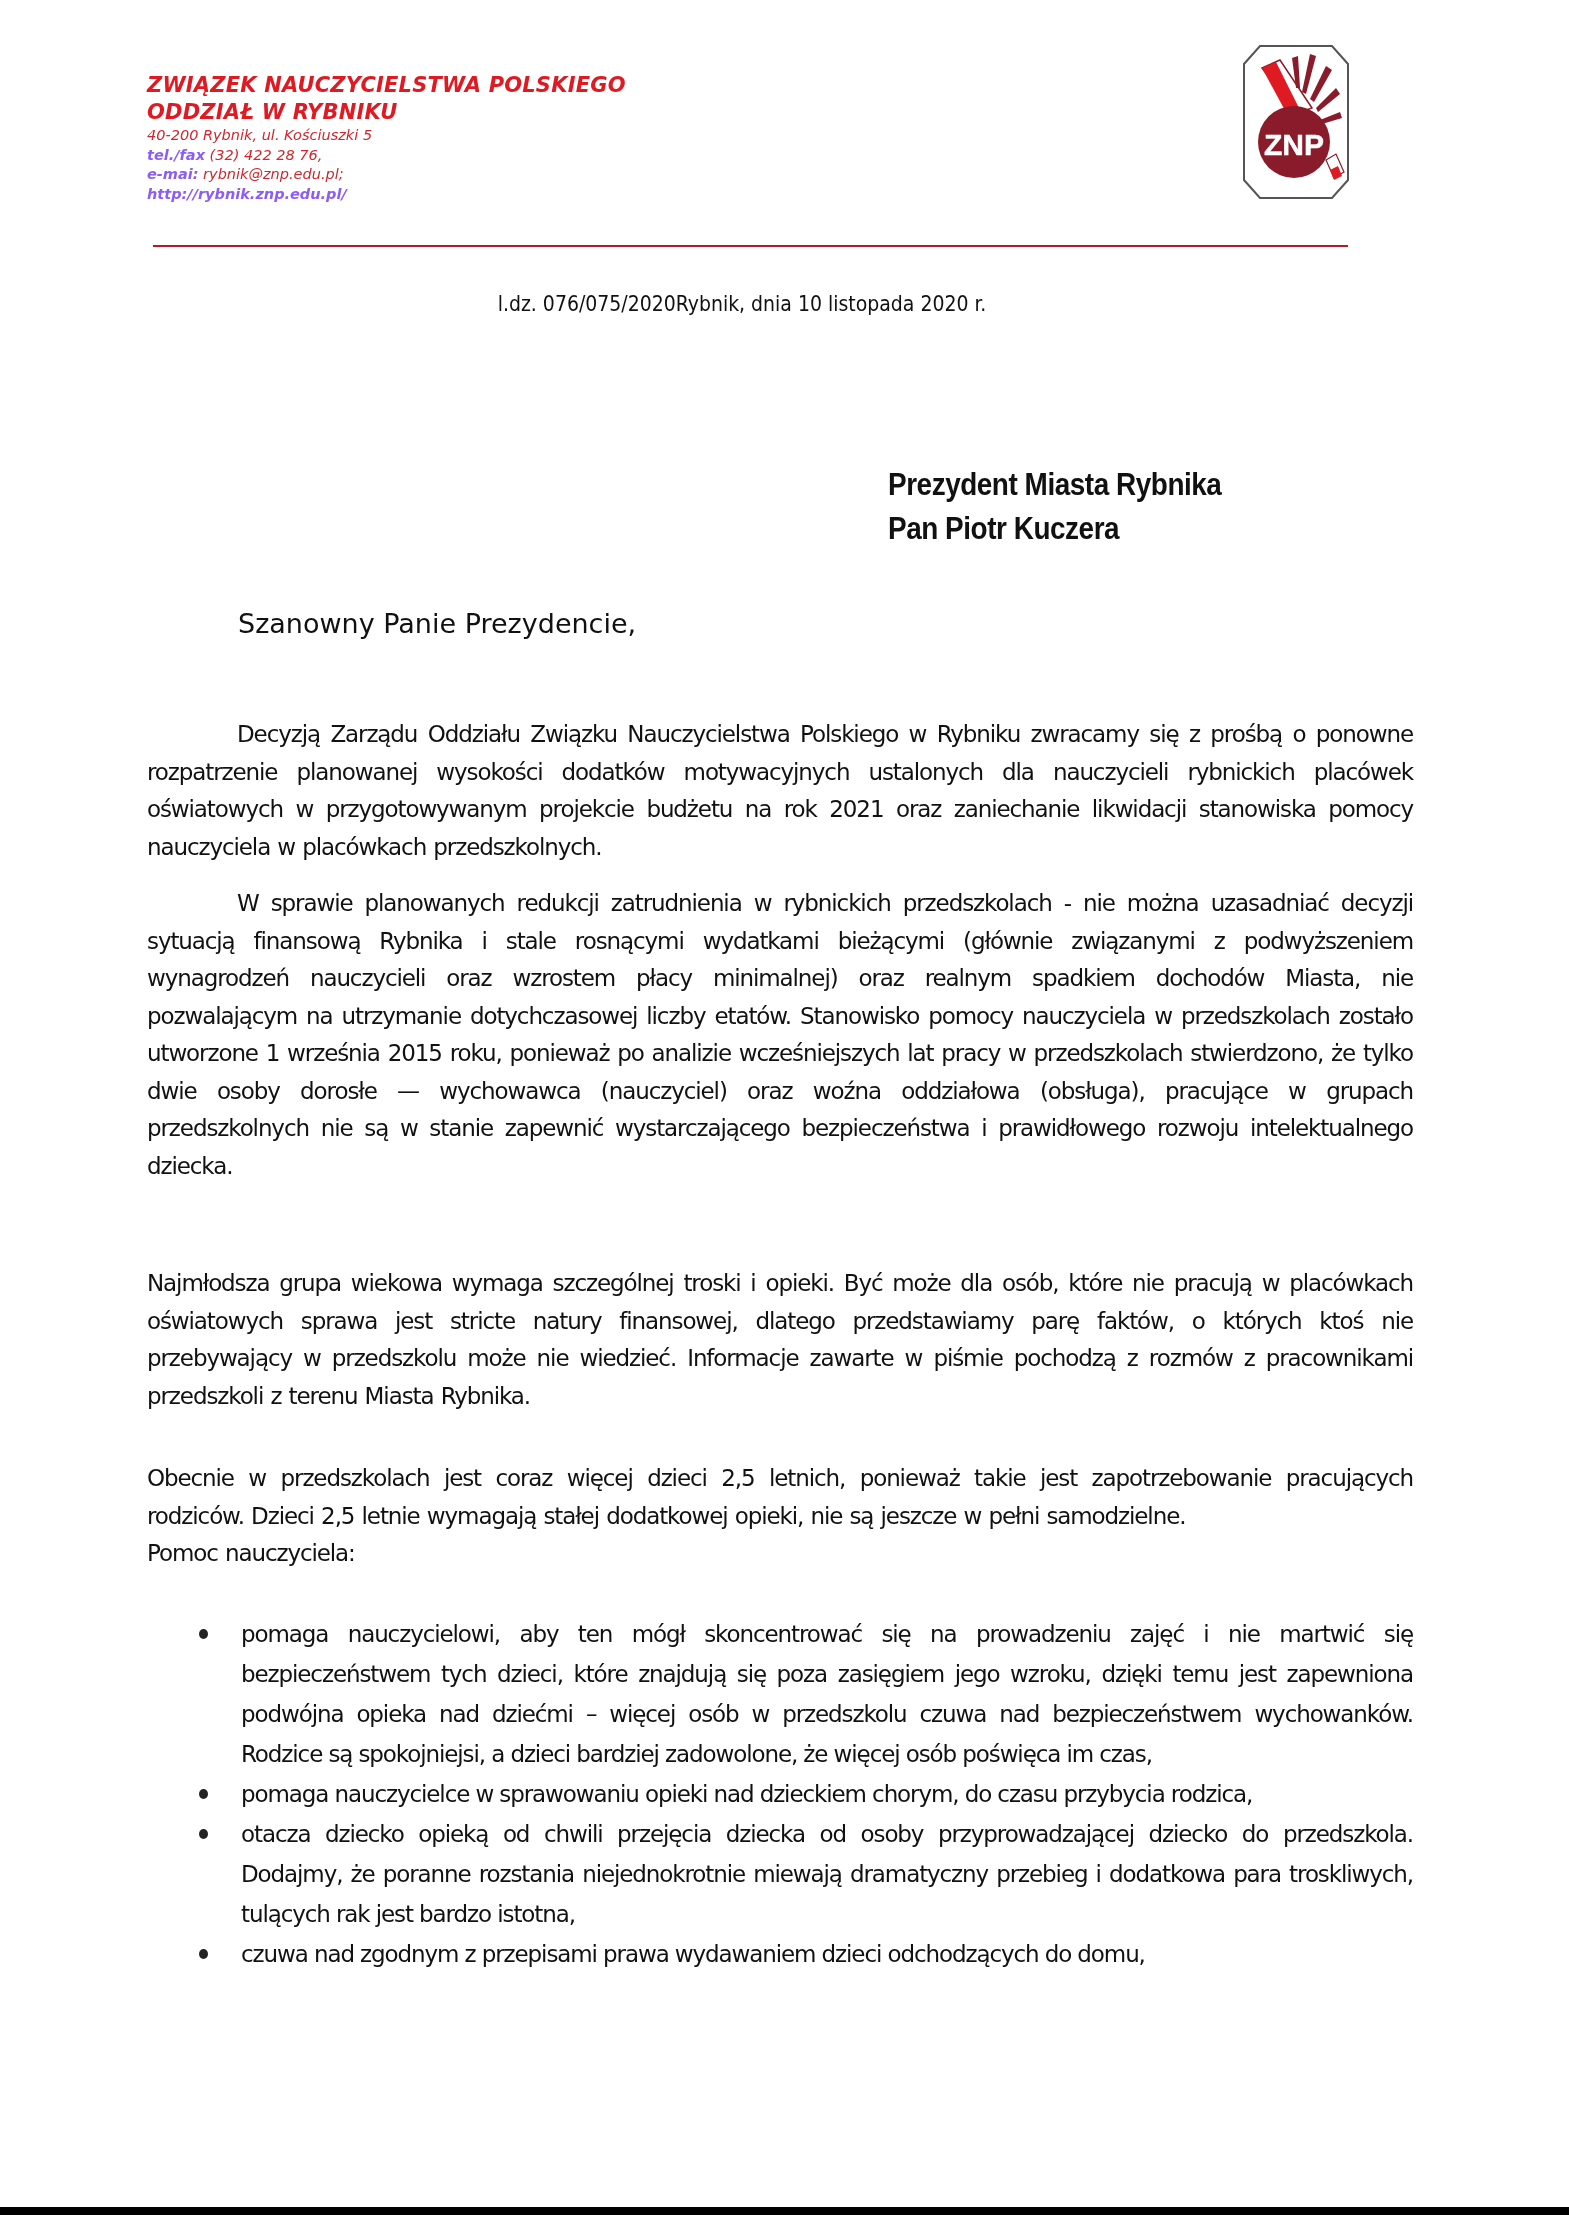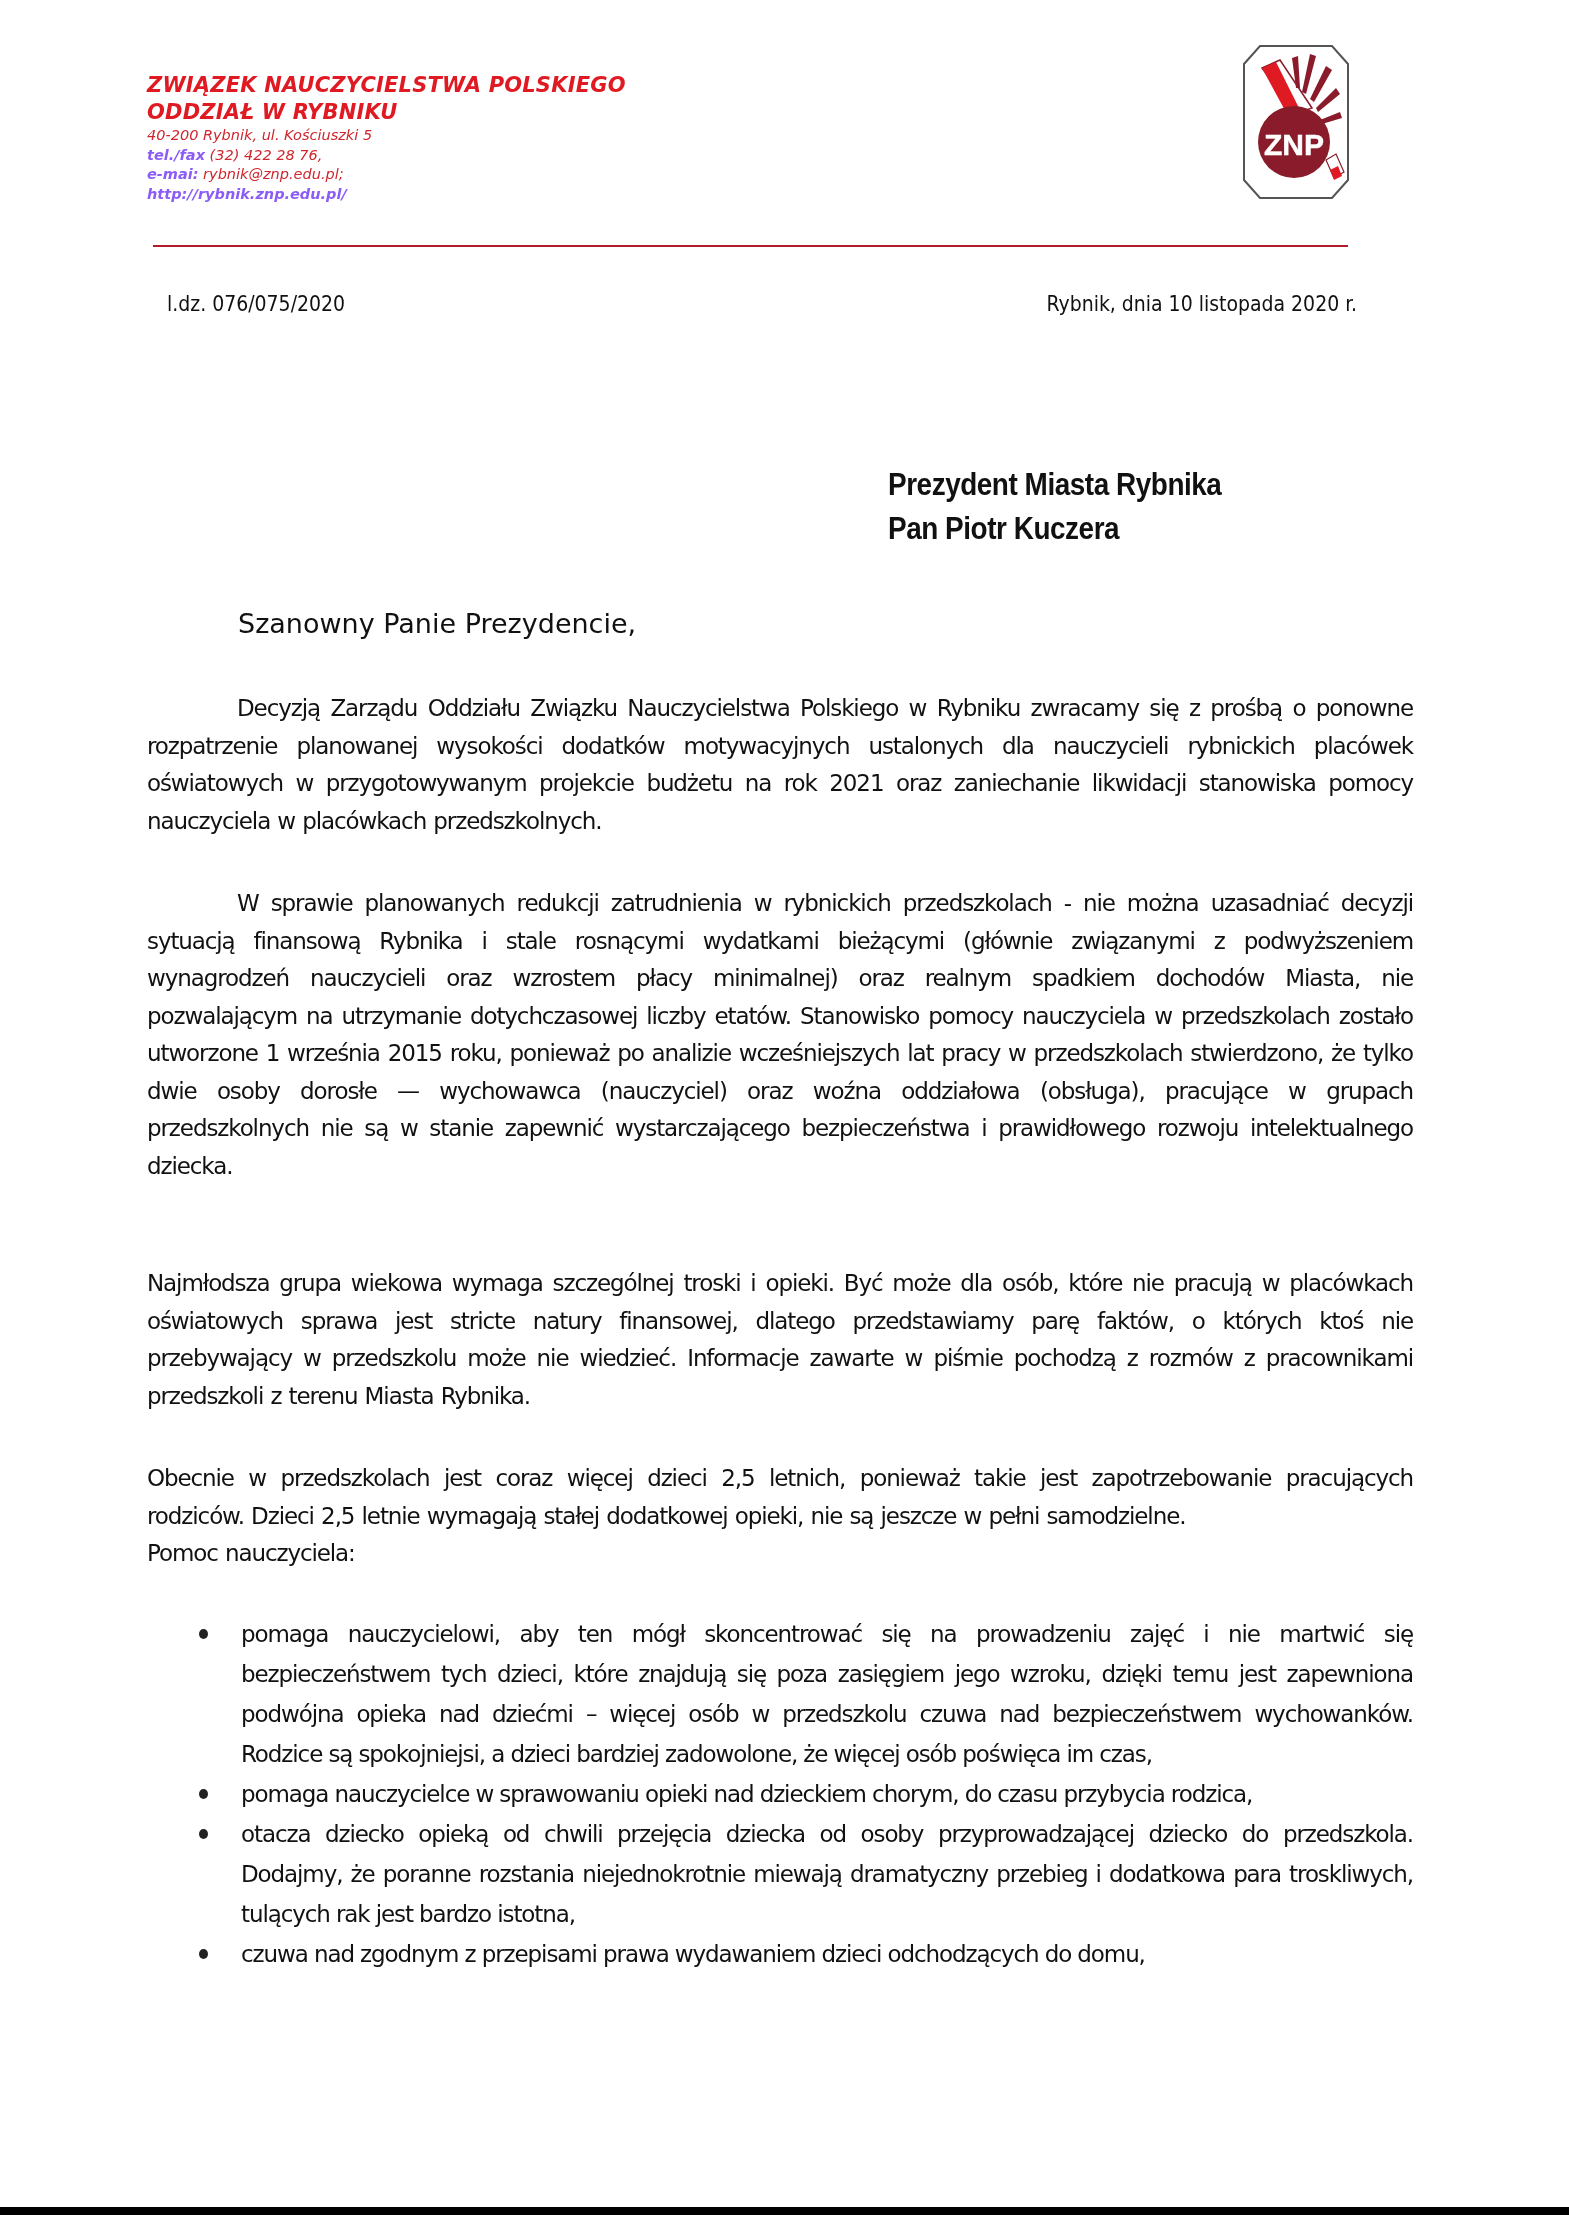--- a/index.html
+++ b/index.html
@@ -11,35 +11,35 @@
     .org-name {
       color: #e01a22; font-family: "DejaVu Sans", sans-serif; font-weight: bold;
       font-size: 21px; line-height: 27px; letter-spacing: 0.2px;
     }
     .org-line { color: #d0262e; font-family: "DejaVu Sans", sans-serif; font-size: 14.5px; line-height: 19.5px; }
     .org-line b { color: #8b5cf6; }
     .logo { position: absolute; left: 1240px; top: 42px; width: 112px; height: 160px; }
     .red-rule { position: absolute; left: 153px; top: 245px; width: 1195px; height: 2px; background: #b01c2a; }
     .meta-row {
       position: absolute; top: 292px; left: 147px; width: 1190px;
-      display: flex; justify-content: space-between;
-      font-family: "DejaVu Sans Condensed", "DejaVu Sans", sans-serif; font-size: 21px; color: #111; margin-left: 20px;
+      display: flex; justify-content: center;
+      font-family: "DejaVu Sans Condensed", "DejaVu Sans", sans-serif; font-size: 21px; color: #111;
     }
     .addressee {
       position: absolute; left: 888px; top: 463px;
       font-family: "Liberation Sans Narrow", "Liberation Sans", sans-serif; font-weight: bold; font-size: 31px; line-height: 44px;
       letter-spacing: -0.5px; transform: scaleX(0.9); transform-origin: left top;
     }
     .salutation { position: absolute; left: 238px; top: 608px; font-family: "DejaVu Sans", sans-serif; font-size: 27px; }
     .body-text {
       position: absolute; left: 147px; width: 1266px;
       font-family: "DejaVu Sans", sans-serif; font-size: 23px; line-height: 37.5px;
       text-align: justify; letter-spacing: -1.1px; word-spacing: 1px;
     }
-    .p1 { top: 690px; }
+    .p1 { top: 716px; }
     .p2 { top: 885px; }
     .p3 { top: 1265px; }
     .p4 { top: 1460px; }
     .indent { text-indent: 90px; }
     .bullets {
       position: absolute; left: 195px; top: 1614px; width: 1218px;
       font-family: "DejaVu Sans", sans-serif; font-size: 23px; line-height: 40px;
       letter-spacing: -1.1px; margin: 0; padding: 0; list-style: none;
     }
     .bullets li { position: relative; padding-left: 46px; text-align: justify; }

